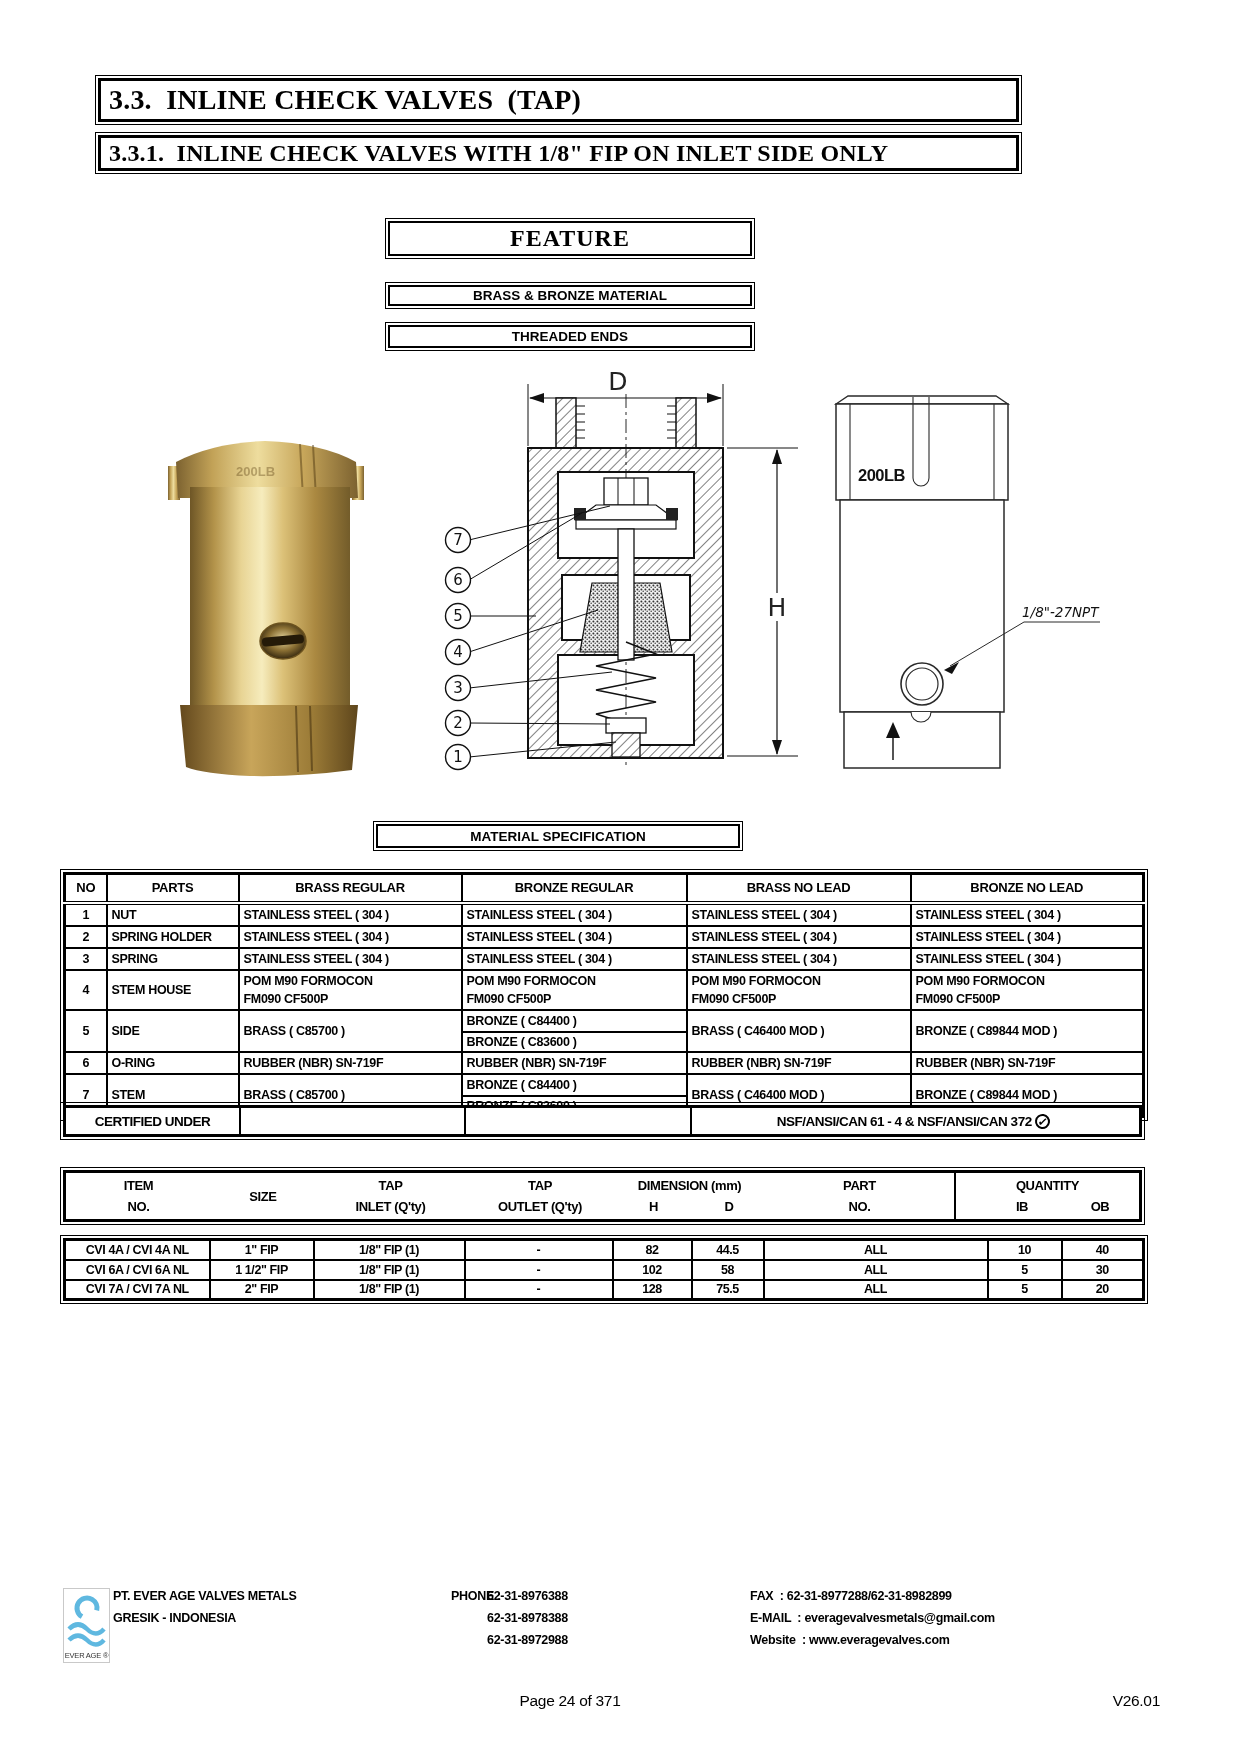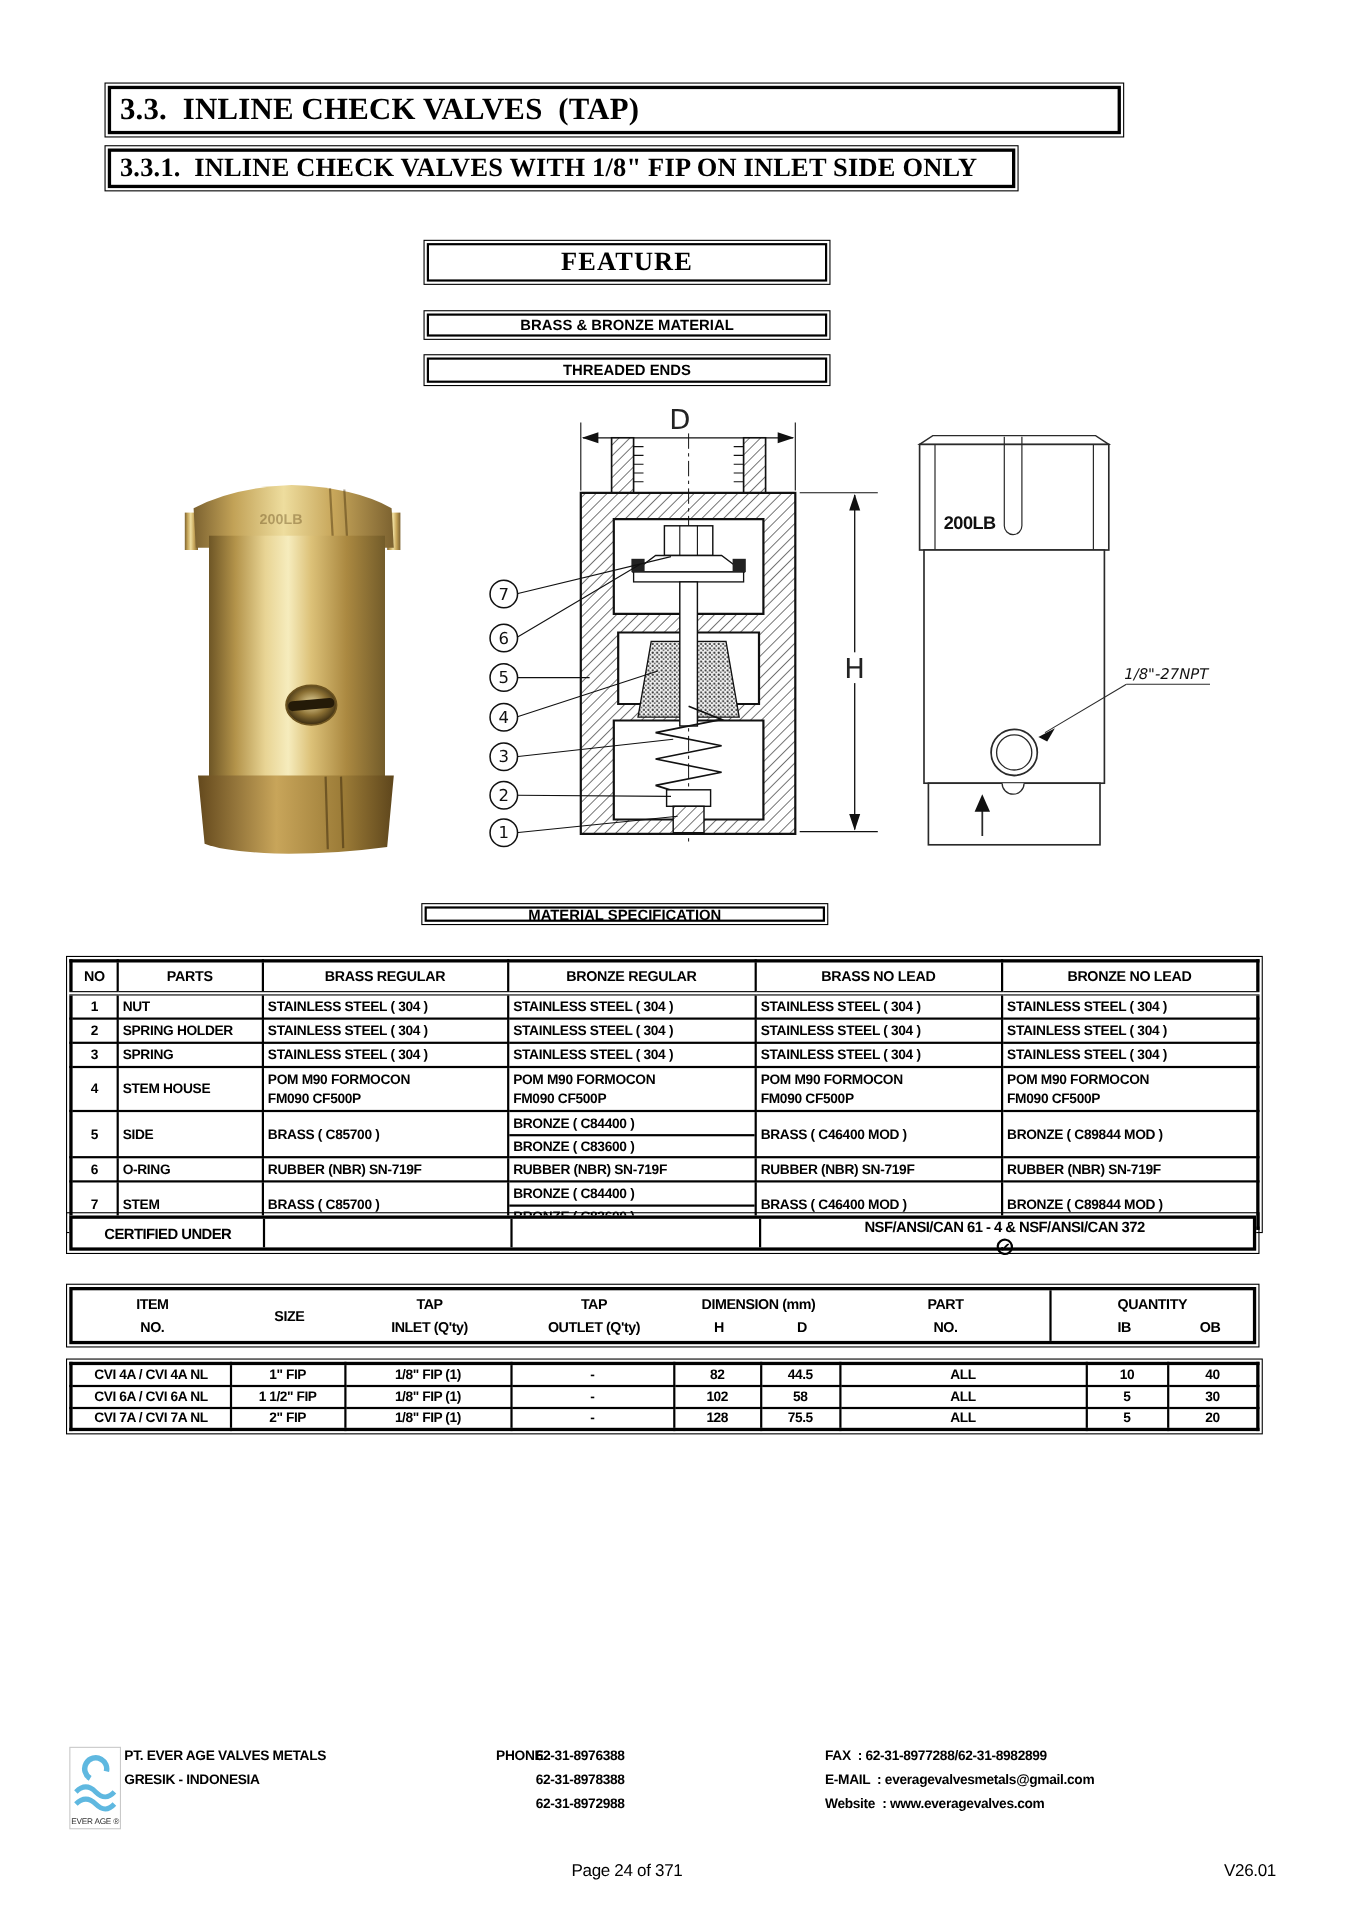--- a/index.html
+++ b/index.html
@@ -32,21 +32,21 @@
   table.mat td.split{padding:0;}
   table.mat td.split div{padding:1px 4px;height:20px;display:flex;align-items:center;}
   table.mat td.split div+div{border-top:2px solid #000;}
 
   
   .certbar{position:absolute;left:63px;top:1105px;width:1079px;height:32px;border:3px solid #000;
            outline:1px solid #000;outline-offset:2px;display:flex;font-weight:bold;background:#fff;}
   .certbar .cell{height:100%;display:flex;align-items:center;justify-content:center;
                  font-size:13.5px;letter-spacing:-0.5px;}
   .certbar .cell+.cell{border-left:2px solid #000;}
-  .certbar .cert-val{justify-content:flex-start;padding-right:4px;gap:3px;flex-direction:column;}
+  .certbar .cert-val{justify-content:center;padding-right:4px;gap:3px;}
   .cert-mark{width:15px;height:15px;border:2px solid #000;border-radius:50%;display:inline-flex;
              align-items:center;justify-content:center;font-size:12px;font-weight:bold;
              transform:rotate(8deg);line-height:1;}
 
   
   .ithead{position:absolute;left:63px;top:1170px;width:1079px;height:52px;border:3px solid #000;
           outline:1px solid #000;outline-offset:2px;display:flex;background:#fff;
           font-weight:bold;font-size:13px;letter-spacing:-0.4px;}
   .ithead .grp{position:relative;height:100%;}
   .ithead .l-top{position:absolute;top:5px;left:0;right:0;text-align:center;}
@@ -77,21 +77,21 @@
 </head>
 <body>
 
 <div class="page">
 
   <div class="dframe titlebox" style="left:95px;top:75px;width:927px;height:50px;">
     <div class="inner">
         <span class="serif-title t1 pre">3.3.  INLINE CHECK VALVES  (TAP)</span>
       </div>
   </div>
-  <div class="dframe titlebox" style="left:95px;top:132px;width:831px;height:42px;">
+  <div class="dframe titlebox" style="left:95px;top:132px;width:927px;height:42px;">
     <div class="inner">
         <span class="serif-title t2 pre">3.3.1.  INLINE CHECK VALVES WITH 1/8" FIP ON INLET SIDE ONLY</span>
       </div>
   </div>
 
   <div class="dframe" style="left:385px;top:218px;width:370px;height:41px;">
     <div class="inner">
         <span class="feature-t">FEATURE</span>
       </div>
   </div>
@@ -247,21 +247,21 @@
         <circle cx="458" cy="723" r="12.5" fill="#fff" stroke="#111" stroke-width="1.4"></circle>
         <text x="458" y="728" text-anchor="middle" class="callout-num">2</text>
       </g>
       <g>
         <line x1="469" y1="757" x2="616" y2="742" stroke="#111" stroke-width="1"></line>
         <circle cx="458" cy="757" r="12.5" fill="#fff" stroke="#111" stroke-width="1.4"></circle>
         <text x="458" y="762" text-anchor="middle" class="callout-num">1</text>
       </g>
     </svg>
 
-  <div class="dframe" style="left:383px;top:821px;width:370px;height:20px;">
+  <div class="dframe" style="left:373px;top:821px;width:370px;height:30px;">
     <div class="inner">
         <span class="badge-t">MATERIAL SPECIFICATION</span>
       </div>
   </div>
 
   <table class="mat">
     <colgroup>
       <col style="width:42px">
         <col style="width:132px">
         <col style="width:223px">

